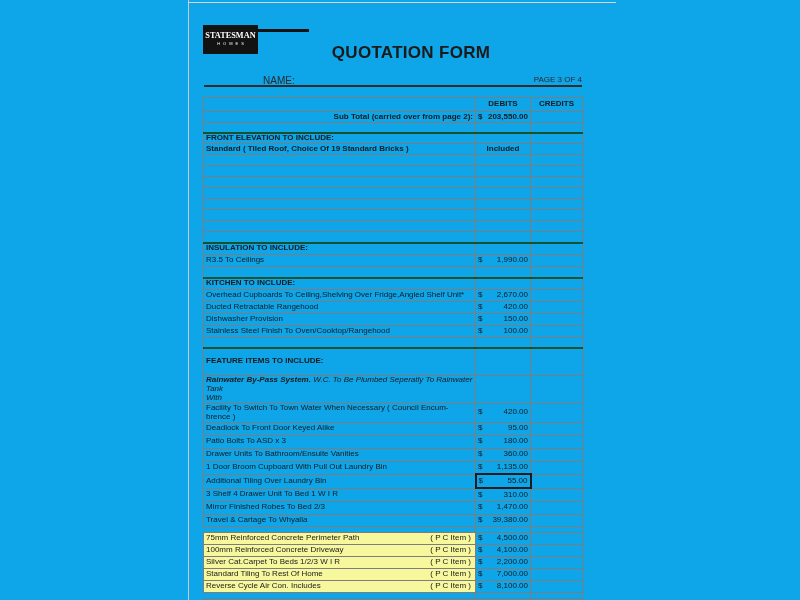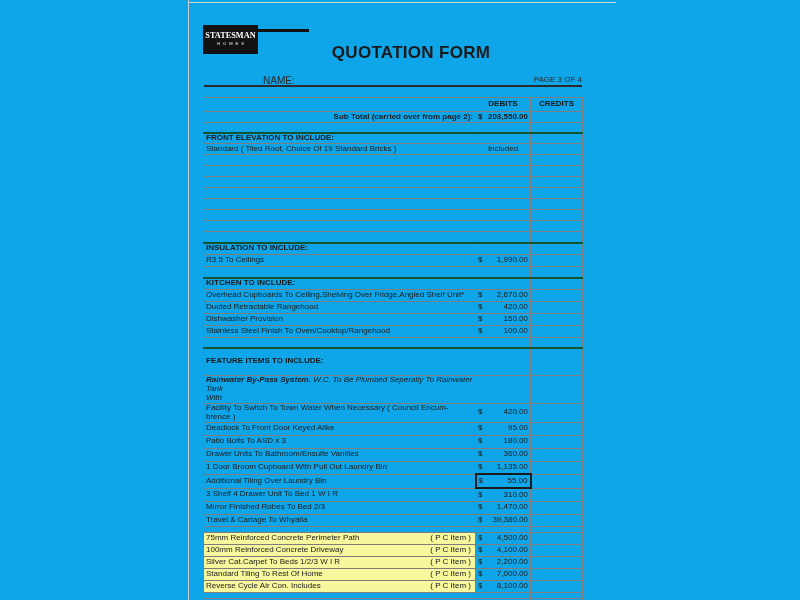--- a/index.html
+++ b/index.html
@@ -77,21 +77,21 @@
         <tr class="empty" style="height: 10px;">
           <td class="desc"></td>
           <td class="debit"></td>
           <td class="credit"></td>
         </tr>
         <tr class="section" style="height: 11px;">
           <td class="desc">FRONT ELEVATION TO INCLUDE:</td>
           <td class="debit"></td>
           <td class="credit"></td>
         </tr>
-        <tr class="item" style="height: 11px;">
+        <tr class="item" style="height: 11px; font-weight: bold;">
           <td class="desc">Standard ( Tiled Roof, Choice Of 19 Standard Bricks )</td>
           <td class="debit center">Included</td>
           <td class="credit"></td>
         </tr>
         <tr class="empty" style="height: 11px;">
           <td class="desc"></td>
           <td class="debit"></td>
           <td class="credit"></td>
         </tr>
         <tr class="empty" style="height: 11px;">

